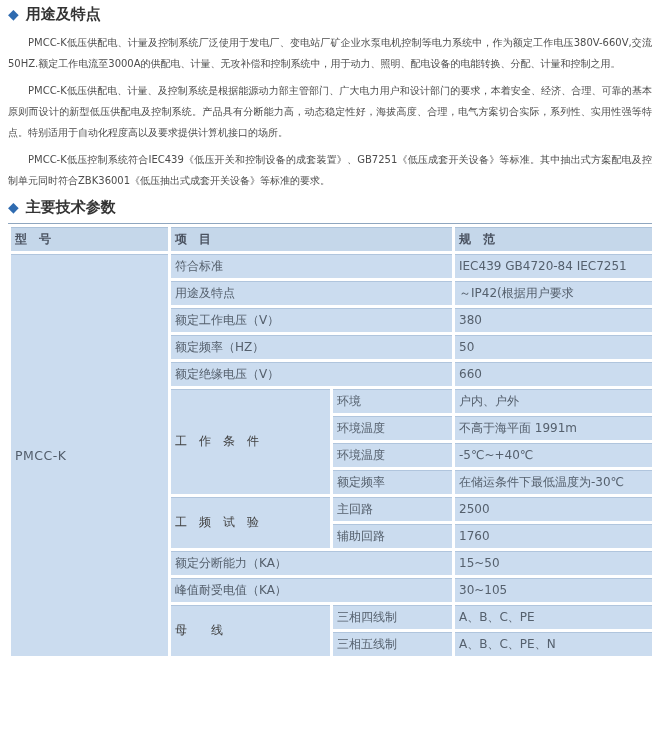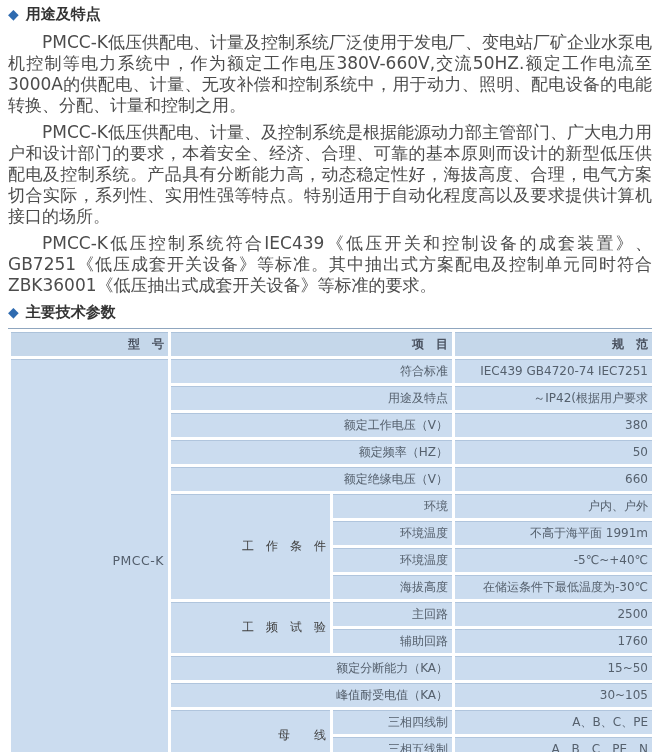--- a/index.html
+++ b/index.html
@@ -23,41 +23,41 @@
     height: 20px;
   }
   .section-heading .diamond {
     color: #2f6bb0;
     font-size: 14px;
     margin-right: 7px;
     line-height: 20px;
   }
   .body-text {
     margin: 0 0 6px 0;
-    font-size: 17px;
+    font-size: 10px;
     color: #4c4c4c;
     line-height: 21px;
     text-indent: 2em;
     text-align: justify;
   }
   .specs-heading { margin-top: 4px; margin-bottom: 6px; }
   .table-wrap { border-top: 1px solid #8fa6bf; }
   table.spec-table {
     border-collapse: collapse;
     table-layout: fixed;
     width: 644px;
     font-size: 12px;
     color: #55606d;
   }
   table.spec-table th,
   table.spec-table td {
     border: 3px solid #ffffff;
     height: 27px;
     padding: 0 4px;
-    text-align: right;
+    text-align: left;
     vertical-align: middle;
     background: #cbdcef;
     box-shadow: inset 0 1px 0 rgba(125,155,190,0.35);
     font-weight: normal;
     overflow: hidden;
   }
   table.spec-table thead th {
     background: #c5d7ea;
     color: #4a5260;
     font-weight: bold;
@@ -99,21 +99,21 @@
     <tr>
       <th>型　号</th>
       <th colspan="2">项　目</th>
       <th>规　范</th>
     </tr>
   </thead>
   <tbody>
     <tr>
       <td rowspan="15" class="model-cell">PMCC-K</td>
       <td colspan="2">符合标准</td>
-      <td>IEC439 GB4720-74 IEC7251</td>
+      <td>IEC439 GB4720-84 IEC7251</td>
     </tr>
     <tr>
       <td colspan="2">用途及特点</td>
       <td>～IP42(根据用户要求</td>
     </tr>
     <tr>
       <td colspan="2">额定工作电压（V）</td>
       <td>380</td>
     </tr>
     <tr>
@@ -132,21 +132,21 @@
     </tr>
     <tr>
       <td>环境温度</td>
       <td>不高于海平面 1991m</td>
     </tr>
     <tr>
       <td>环境温度</td>
       <td>-5℃~+40℃</td>
     </tr>
     <tr>
-      <td>海拔高度</td>
+      <td>额定频率</td>
       <td>在储运条件下最低温度为-30℃</td>
     </tr>
 
     <tr>
       <td rowspan="2" class="group-cell">工　频　试　验</td>
       <td>主回路</td>
       <td>2500</td>
     </tr>
     <tr>
       <td>辅助回路</td>

